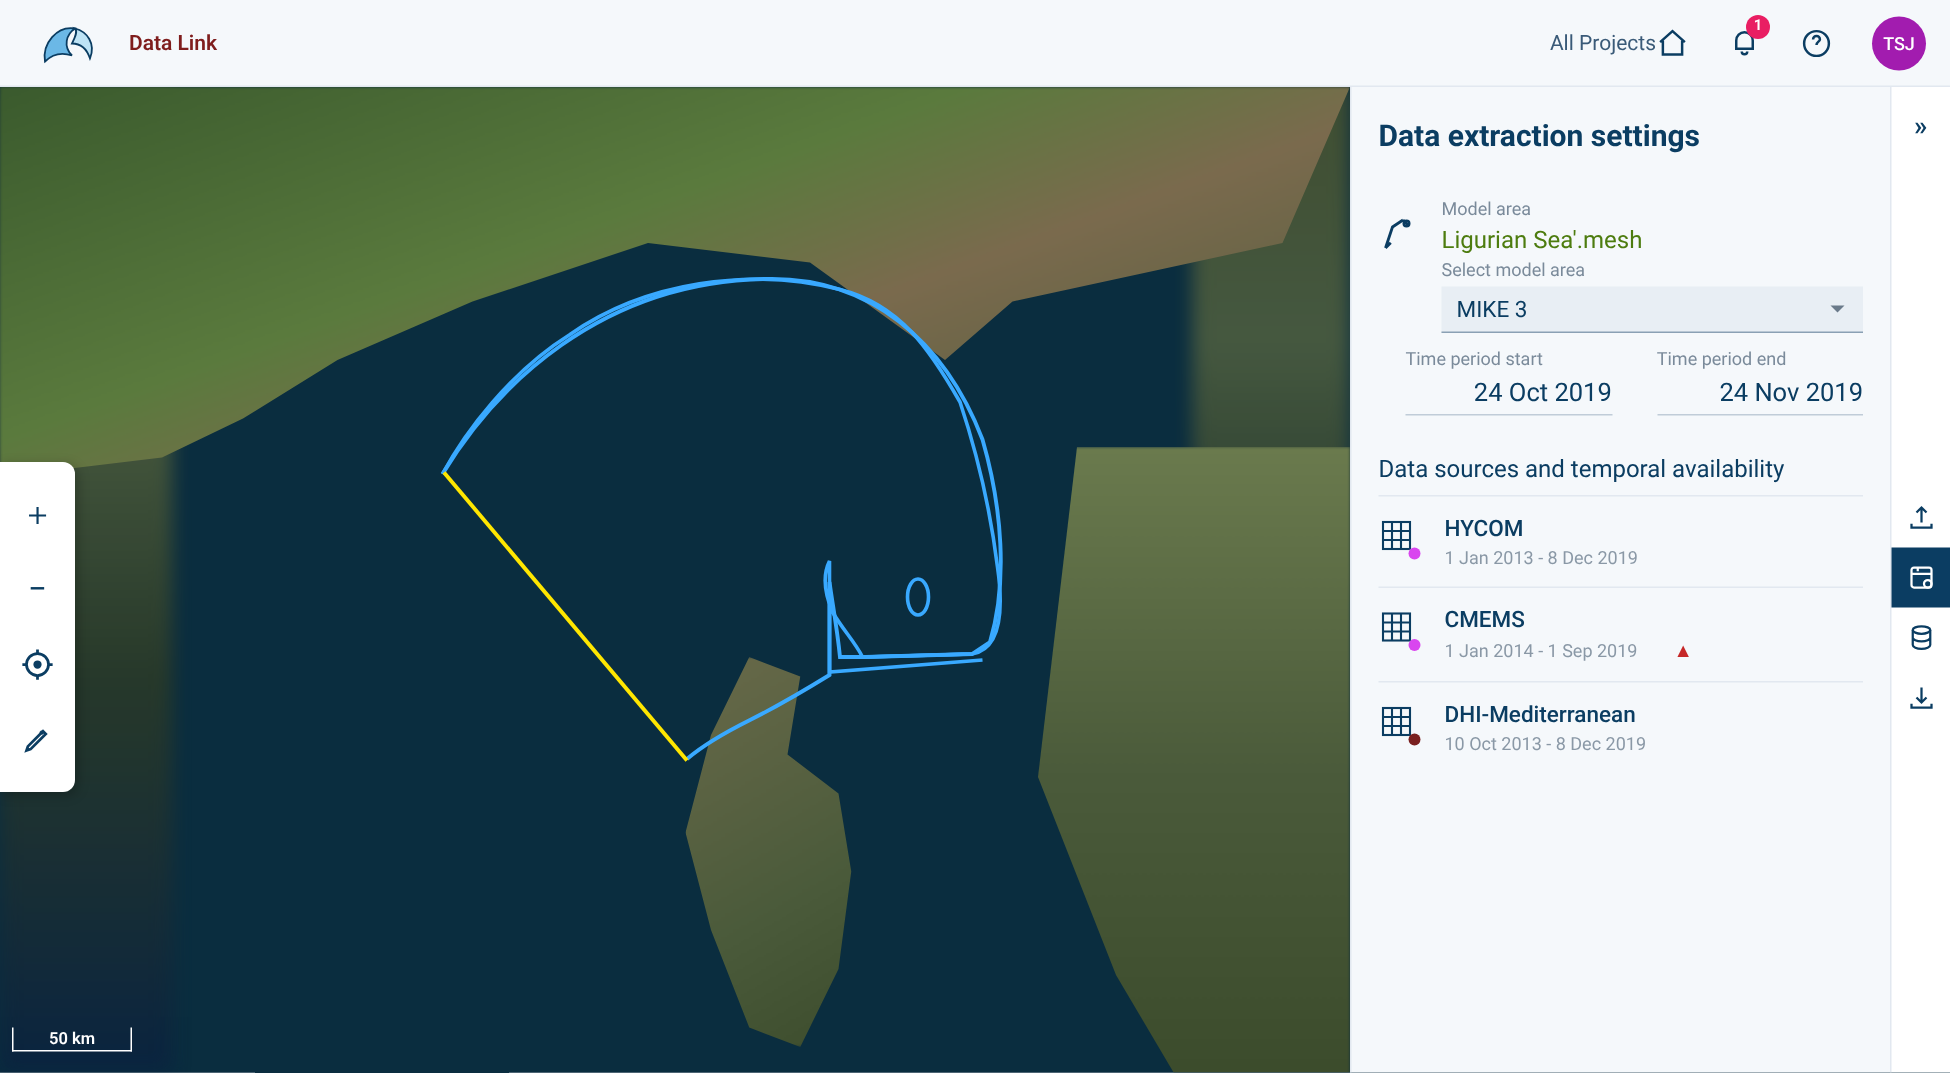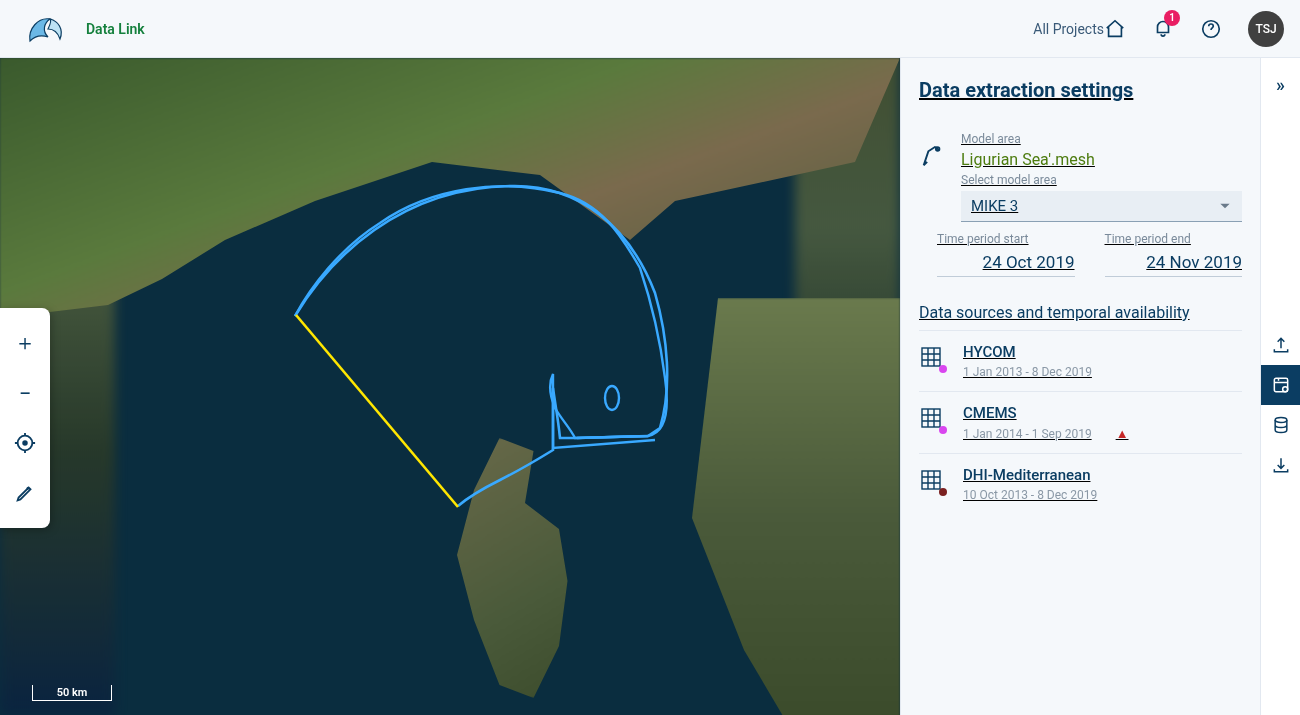--- a/index.html
+++ b/index.html
@@ -14,21 +14,21 @@
     align-items: center;
     padding: 0 16px 0 24px;
   }
   .logo-area {
     display: flex;
     align-items: center;
     gap: 18px;
     width: 165px;
   }
   .logo-icon { width: 44px; height: 36px; }
-  .app-name { font-weight: 600; font-size: 14px; color: #15803d; }
+  .app-name { font-weight: 600; font-size: 14px; color: #7f1d1d; }
   .header-center {
     flex: 1;
     text-align: right;
     font-size: 14px;
     color: #3a5a78;
     cursor: pointer;
   }
   .header-right {
     display: flex;
     align-items: center;
@@ -42,21 +42,21 @@
   .bell-wrap { position: relative; }
   .badge {
     position: absolute; top: -6px; right: -6px;
     width: 16px; height: 16px; border-radius: 50%;
     background: #e91e63; color: #fff; font-size: 10px;
     display: flex; align-items: center; justify-content: center;
     font-weight: 600;
   }
   .avatar {
     width: 36px; height: 36px; border-radius: 50%;
-    background: #404040; color: #fff; font-size: 12px;
+    background: #a21caf; color: #fff; font-size: 12px;
     display: flex; align-items: center; justify-content: center;
     font-weight: 500;
     cursor: pointer;
   }
 
   
   .main { display: flex; height: calc(715px - 58px); }
   .map-area {
     flex: 1;
     position: relative;
@@ -100,36 +100,35 @@
     z-index: 5;
   }
   .map-ctrls .mc {
     width: 50px; height: 50px;
     display:flex; align-items:center; justify-content:center;
     cursor:pointer; font-size: 22px; color:#0b3d62;
   }
   .map-ctrls svg { width:22px; height:22px; stroke:#0b3d62; fill:none; stroke-width:2; }
 
   .scale {
-    position:absolute; left:32px; bottom:14px;
+    position:absolute; left:8px; bottom:14px;
     width:80px; height:16px; z-index:5;
     border: 1px solid #fff; border-top:none;
     display:flex; align-items:center; justify-content:center;
     color:#fff; font-size:11px; font-weight:600;
   }
 
   
   .panel {
     width: 360px;
     min-width: 360px;
     background: #f5f8fb;
     border-left: 1px solid #e2e8f0;
     padding: 20px 18px 2px 18px;
     overflow-y: auto;
-    text-decoration: underline;
   }
   .panel h2 { color:#0b3d62; font-size:20px; font-weight:700; margin-bottom: 30px; }
   
   .field-row { display:flex; gap:14px; align-items:flex-start; margin-bottom:8px; }
   .field-icon { width:28px; height:28px; flex-shrink:0; margin-top:10px; }
   .field-icon svg { width:100%; height:100%; stroke:#0b3d62; fill:none; stroke-width:1.6;}
   .field-col { flex:1; }
   .field-label { font-size:12px; color:#7a8a9a; display:block; margin-bottom:2px;}
   .field-value { font-size:16px; color:#4d7c0f; padding: 2px 0 4px 0;}
   .select-box {

